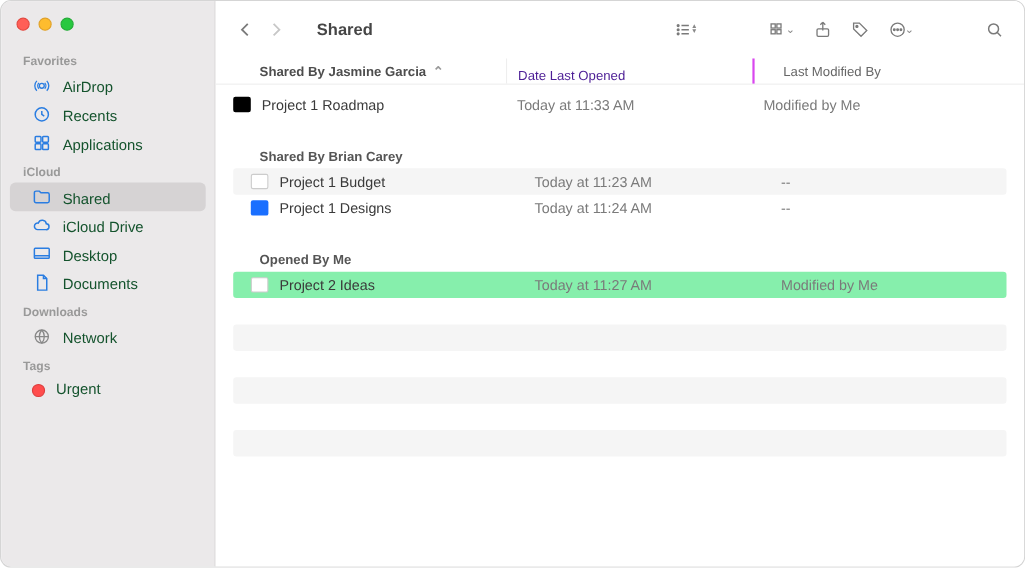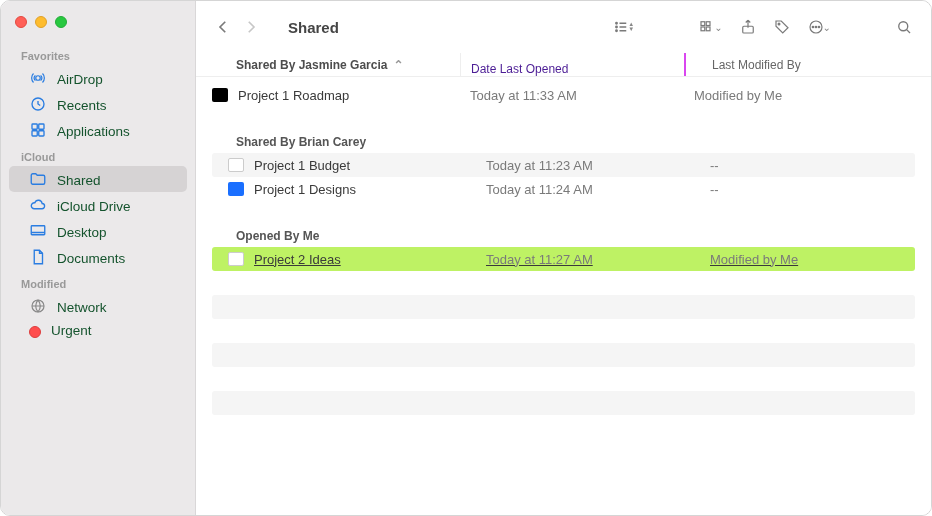--- a/index.html
+++ b/index.html
@@ -221,31 +221,32 @@
   <div class="side-item">
     <span class="side-ico">
       <svg viewBox="0 0 24 24" fill="none" stroke="currentColor" stroke-width="1.8">
           <path d="M7 3h7l4 4v14H7z"></path>
           <path d="M14 3v4h4"></path>
         </svg>
     </span>
     <span>Documents</span>
   </div>
 
-  <div class="section-label">Modified</div>
+  <div class="section-label">Downloads</div>
   <div class="side-item">
     <span class="side-ico grey">
       <svg viewBox="0 0 24 24" fill="none" stroke="currentColor" stroke-width="1.6">
           <circle cx="12" cy="12" r="8"></circle>
           <path d="M4 12h16M12 4a12 12 0 0 1 0 16M12 4a12 12 0 0 0 0 16"></path>
         </svg>
     </span>
     <span>Network</span>
   </div>
 
+  <div class="section-label">Tags</div>
   <div class="side-item">
     <span class="tag-dot"></span>
     <span>Urgent</span>
   </div>
 </div>
 
 <div class="main">
 
   <div class="toolbar">
     <div class="tb-group">
@@ -348,21 +349,21 @@
     <div class="row" style="margin:0 16px;">
       <div class="c-name">
         <span class="file-ico ico-blue"></span>
         <span>Project 1 Designs</span>
       </div>
       <div class="c-date">Today at 11:24 AM</div>
       <div class="c-mod">--</div>
     </div>
 
     <div class="group-heading" style="margin-top:18px;">Opened By Me</div>
-    <div class="row" style="background:#bef264; margin:0 16px; border-radius:3px;text-decoration:underline;">
+    <div class="row" style="background:#86efac; margin:0 16px; border-radius:3px;">
       <div class="c-name">
         <span class="file-ico ico-white"></span>
         <span>Project 2 Ideas</span>
       </div>
       <div class="c-date">Today at 11:27 AM</div>
       <div class="c-mod">Modified by Me</div>
     </div>
 
     <div class="stripe" style="margin-top:24px;"></div>
     <div class="stripe" style="margin-top:24px;"></div>

